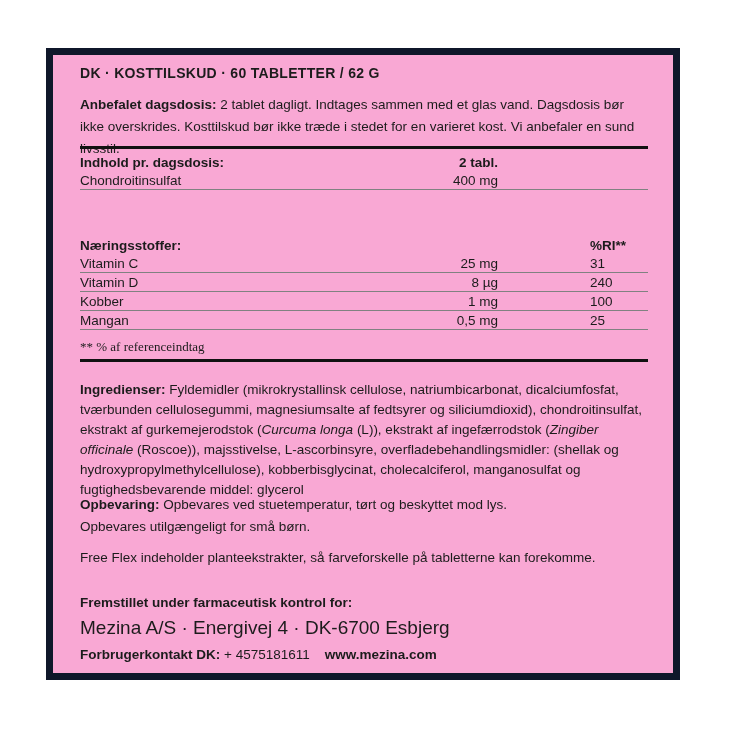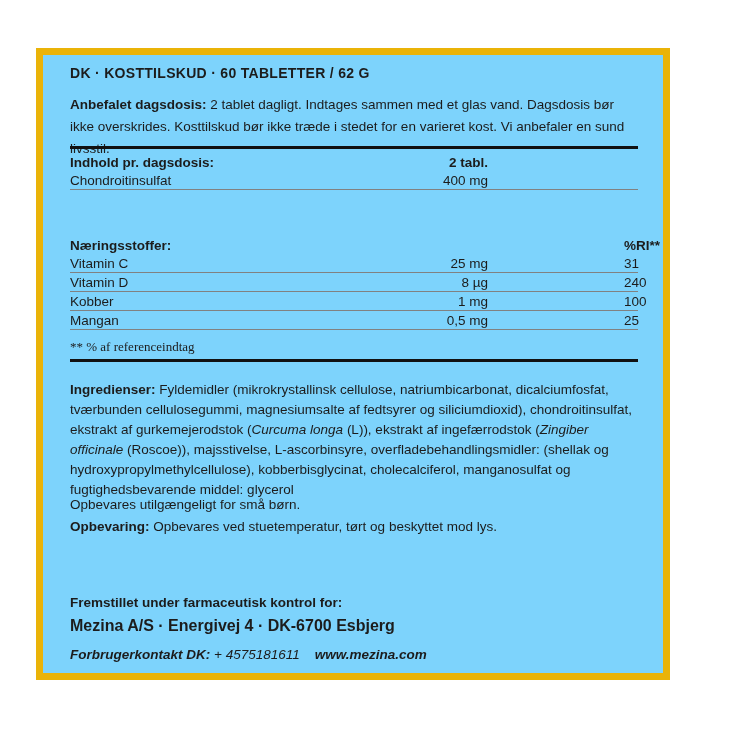--- a/index.html
+++ b/index.html
@@ -1,45 +1,45 @@
 <!DOCTYPE html>
 <html><head>
 <meta charset="utf-8">
 <style>
   * { margin:0; padding:0; box-sizing:border-box; }
   html,body { width:730px; height:730px; background:#ffffff; }
   body { font-family:"Liberation Sans", sans-serif; color:#1c1c1c; }
   .stage { position:relative; width:730px; height:730px; background:#ffffff; overflow:hidden; }
   .panel {
-    position:absolute; left:36px; top:48px; width:634px; height:632px;
-    border:7px solid #eab308; background:#7dd3fc;
+    position:absolute; left:46px; top:48px; width:634px; height:632px;
+    border:7px solid #0f172a; background:#f9a8d4;
   }
   .panel > .blk { position:absolute; left:27px; width:568px; }
   .hdr { top:10px; font-weight:700; font-size:14px; letter-spacing:0.3px; }
   .para { font-size:13.5px; line-height:22px; }
   .dosage { top:39px; }
   .rule { height:3px; background:#111111; }
   .rule1 { top:91px; }
   .rule2 { top:304px; }
   .contents { top:99px; }
   .nutrients { top:182px; }
   .trow { position:relative; height:19px; line-height:19px; font-size:13.5px; border-bottom:1px solid #818181;text-decoration:underline; }
   .thead { border-bottom:none; height:17px; line-height:17px; }
   .tl { position:absolute; left:0; white-space:nowrap; }
   .tv { position:absolute; right:150px; white-space:nowrap;text-align:right; }
-  .tri { position:absolute; left:510px; white-space:nowrap;margin-left:44px; }
+  .tri { position:absolute; left:510px; white-space:nowrap; }
   .b { font-weight:700; }
   .i { font-style:italic; }
   .footnote { top:284px; font-size:13px;font-family:Liberation Serif, serif; }
   .ingredients { top:325px; line-height:20px; }
   .storage { top:439px; }
   .plant-note { top:495px; font-size:13.5px; }
   .manu-head { top:540px; font-weight:700; font-size:13.5px; }
-  .manu-addr { top:562px; font-size:16px;font-weight:bold; }
-  .contact { top:592px; font-size:13.5px;font-style:italic; }
+  .manu-addr { top:562px; font-size:19px; }
+  .contact { top:592px; font-size:13.5px; }
 </style>
 </head>
 <body>
 
 <div class="stage">
   <div class="panel">
 
     <div class="blk hdr">DK · KOSTTILSKUD · 60 TABLETTER / 62 G</div>
 
     <p class="blk para dosage"><span class="b">Anbefalet dagsdosis:</span><span> 2 tablet dagligt. Indtages sammen med et glas vand. Dagsdosis bør ikke overskrides. Kosttilskud bør ikke træde i stedet for en varieret kost. Vi anbefaler en sund livsstil.</span></p>
@@ -84,24 +84,25 @@
       </div>
     </div>
 
     <div class="blk footnote">** % af referenceindtag</div>
 
     <div class="blk rule rule2"></div>
 
     <p class="blk para ingredients"><span class="b">Ingredienser:</span><span> Fyldemidler (mikrokrystallinsk cellulose, natriumbicarbonat, dicalciumfosfat, tværbunden cellulosegummi, magnesiumsalte af fedtsyrer og siliciumdioxid), chondroitinsulfat, ekstrakt af gurkemejerodstok (</span><span class="i">Curcuma longa</span><span> (L)), ekstrakt af ingefærrodstok (</span><span class="i">Zingiber officinale</span><span> (Roscoe)), majsstivelse, L-ascorbinsyre, overfladebehandlingsmidler: (shellak og hydroxypropylmethylcellulose), kobberbisglycinat, cholecalciferol, manganosulfat og fugtighedsbevarende middel: glycerol</span></p>
 
     <div class="blk para storage">
+      <div><span class="b">Opbevaring:</span><span> Opbevares ved stuetemperatur, tørt og beskyttet mod lys.</span></div>
       <div>Opbevares utilgængeligt for små børn.</div>
-      <div><span class="b">Opbevaring:</span><span> Opbevares ved stuetemperatur, tørt og beskyttet mod lys.</span></div>
     </div>
 
+    <div class="blk plant-note">Free Flex indeholder planteekstrakter, så farveforskelle på tabletterne kan forekomme.</div>
 
     <div class="blk manu-head">Fremstillet under farmaceutisk kontrol for:</div>
     <div class="blk manu-addr">Mezina A/S · Energivej 4 · DK-6700 Esbjerg</div>
 
     <div class="blk contact"><span class="b">Forbrugerkontakt DK:</span><span> + 4575181611</span><span>&nbsp;&nbsp;&nbsp;&nbsp;</span><span class="b">www.mezina.com</span></div>
 
   </div>
 </div>
 
 </body></html>

